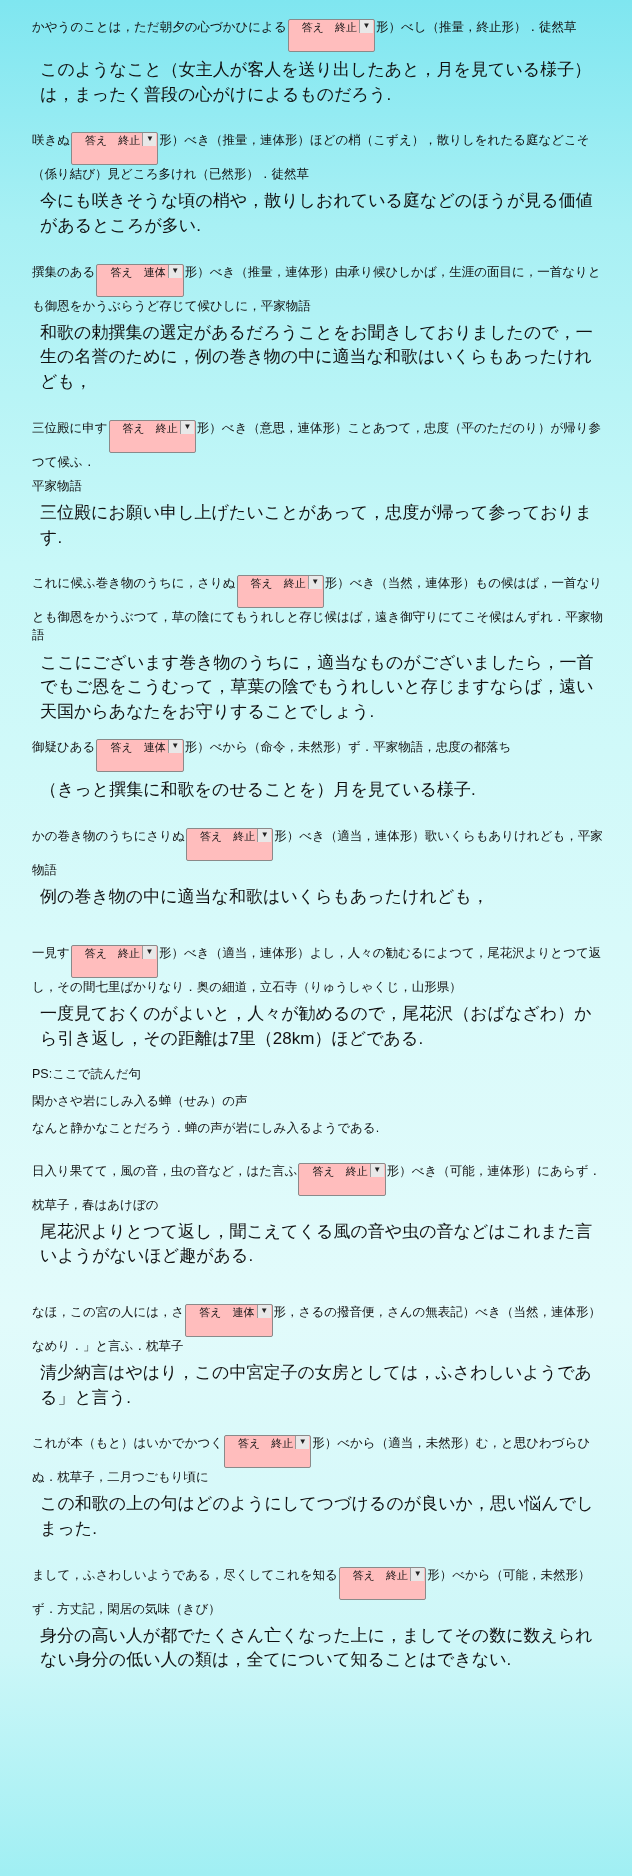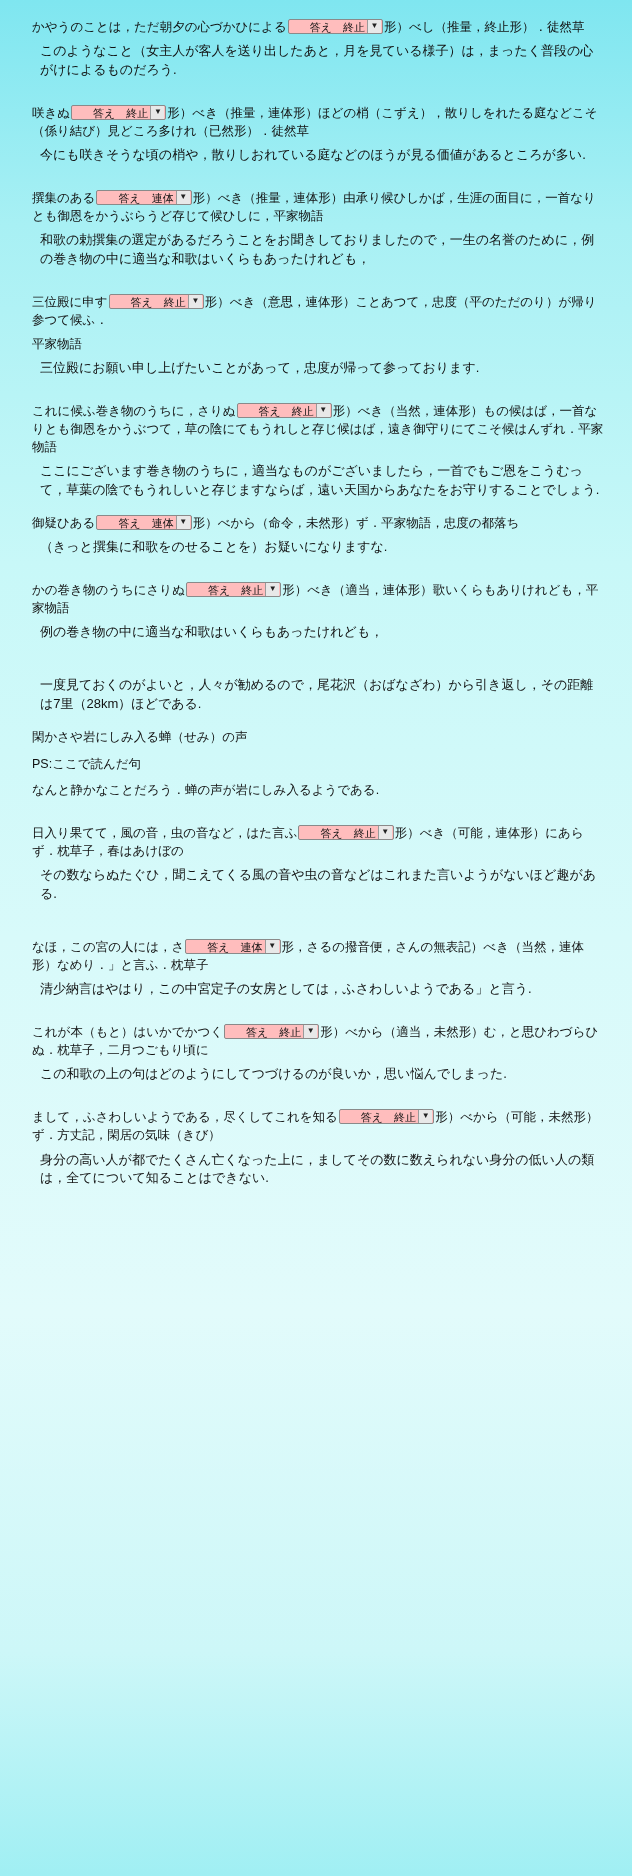--- a/index.html
+++ b/index.html
@@ -28,45 +28,45 @@
     margin: 0 0 6px 0;
     padding: 0 10px 0 14px;
     line-height: 1.45;
     font-size: 12.5px;
     color: #111;
   }
   .a-line {
     margin: 0 0 6px 0;
     padding: 0 10px 0 22px;
     line-height: 1.45;
-    font-size: 13px;
+    font-size: 17px;
     color: #111;
   }
   .plain-line {
     margin: 0 0 6px 0;
     padding: 0 10px 0 14px;
     line-height: 1.45;
     font-size: 12.5px;
     color: #111;
   }
   .spacer {
     height: 10px;
   }
   
   .answer-select {
     display: inline-block;
     vertical-align: baseline;
     background: #ffbdbd;
     border: 1px solid #8a8a8a;
     border-radius: 2px;
-    padding: 0 1px 0 20px;
+    padding: 0 1px 0 12px;
     margin: 0 1px;
     font-size: 11px;
     line-height: 14px;
-    height: 15px;
+    height: 33px;
     white-space: nowrap;
     box-sizing: border-box;
     cursor: pointer;
   }
   .answer-select .sel-text {
     display: inline-block;
     padding: 0 2px 0 1px;
     color: #111;
   }
   .answer-select .sel-arrow {
@@ -135,54 +135,57 @@
     <div class="q-line">
       <span>これに候ふ巻き物のうちに，さりぬ</span><span class="answer-select"><span class="sel-text">答え　終止</span><span class="sel-arrow">▼</span></span><span>形）べき（当然，連体形）もの候はば，一首なりとも御恩をかうぶつて，草の陰にてもうれしと存じ候はば，遠き御守りにてこそ候はんずれ．平家物語</span>
     </div>
     <div class="a-line">ここにございます巻き物のうちに，適当なものがございましたら，一首でもご恩をこうむって，草葉の陰でもうれしいと存じますならば，遠い天国からあなたをお守りすることでしょう.</div>
   </div>
 
   <div class="block">
     <div class="q-line">
       <span>御疑ひある</span><span class="answer-select"><span class="sel-text">答え　連体</span><span class="sel-arrow">▼</span></span><span>形）べから（命令，未然形）ず．平家物語，忠度の都落ち</span>
     </div>
-    <div class="a-line">（きっと撰集に和歌をのせることを）お疑いになりますな.</div>
+    <div class="a-line">（きっと撰集に和歌をのせることを）月を見ている様子.</div>
   </div>
 
   <div class="spacer"></div>
 
   <div class="block">
     <div class="q-line">
       <span>かの巻き物のうちにさりぬ</span><span class="answer-select"><span class="sel-text">答え　終止</span><span class="sel-arrow">▼</span></span><span>形）べき（適当，連体形）歌いくらもありけれども，平家物語</span>
     </div>
     <div class="a-line">例の巻き物の中に適当な和歌はいくらもあったけれども，</div>
   </div>
 
   <div class="spacer"></div>
 
 
   <div class="spacer"></div>
 
   <div class="block">
+    <div class="q-line">
+      <span>一見す</span><span class="answer-select"><span class="sel-text">答え　終止</span><span class="sel-arrow">▼</span></span><span>形）べき（適当，連体形）よし，人々の勧むるによつて，尾花沢よりとつて返し，その間七里ばかりなり．奥の細道，立石寺（りゅうしゃくじ，山形県）</span>
+    </div>
     <div class="a-line">一度見ておくのがよいと，人々が勧めるので，尾花沢（おばなざわ）から引き返し，その距離は7里（28km）ほどである.</div>
   </div>
 
   <div class="block">
+    <div class="ps-line">PS:ここで読んだ句</div>
     <div class="ps-line">閑かさや岩にしみ入る蝉（せみ）の声</div>
-    <div class="ps-line">PS:ここで読んだ句</div>
     <div class="ps-line">なんと静かなことだろう．蝉の声が岩にしみ入るようである.</div>
   </div>
 
   <div class="spacer"></div>
 
   <div class="block">
     <div class="q-line">
       <span>日入り果てて，風の音，虫の音など，はた言ふ</span><span class="answer-select"><span class="sel-text">答え　終止</span><span class="sel-arrow">▼</span></span><span>形）べき（可能，連体形）にあらず．枕草子，春はあけぼの</span>
     </div>
-    <div class="a-line">その数ならぬたぐひ，聞こえてくる風の音や虫の音などはこれまた言いようがないほど趣がある.</div>
+    <div class="a-line">尾花沢よりとつて返し，聞こえてくる風の音や虫の音などはこれまた言いようがないほど趣がある.</div>
   </div>
 
   <div class="spacer"></div>
 
 
   <div class="spacer"></div>
 
   <div class="block">
     <div class="q-line">
       <span>なほ，この宮の人には，さ</span><span class="answer-select"><span class="sel-text">答え　連体</span><span class="sel-arrow">▼</span></span><span>形，さるの撥音便，さんの無表記）べき（当然，連体形）なめり．」と言ふ．枕草子</span>

